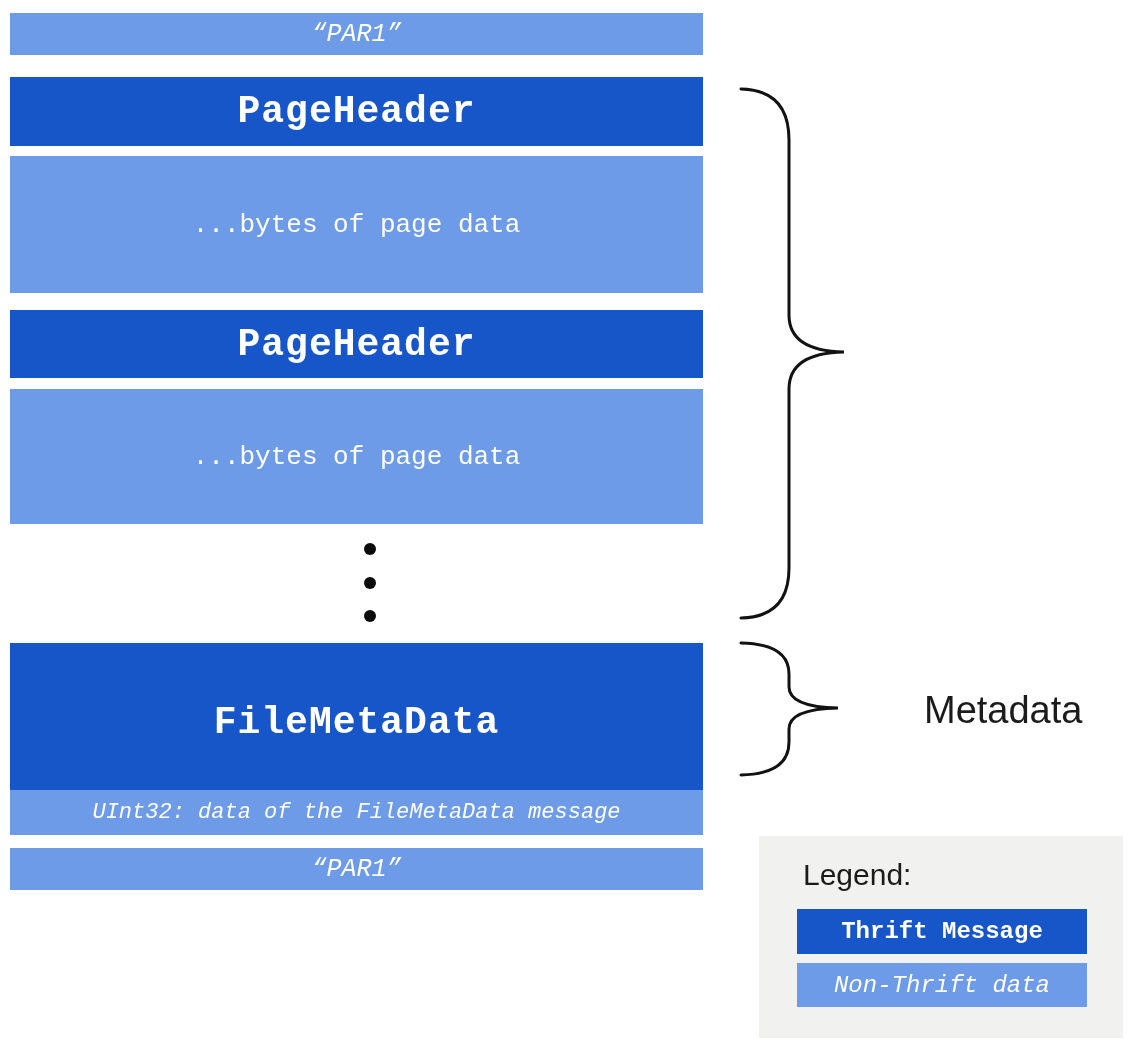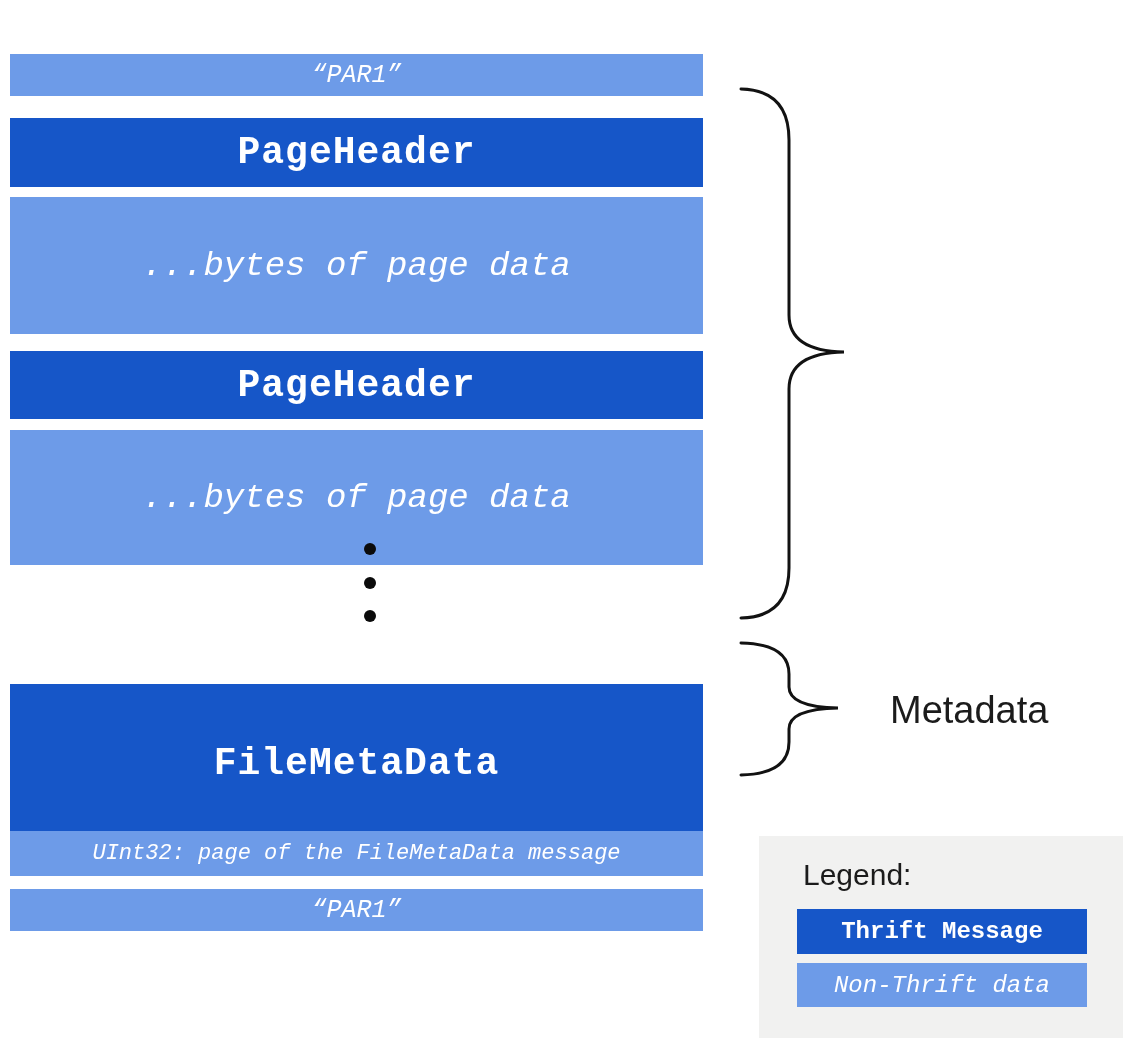--- a/index.html
+++ b/index.html
@@ -8,41 +8,40 @@
     width:1134px;height:1058px;
     background:#ffffff;
     overflow:hidden;
     font-family:"Liberation Sans", sans-serif;
   }
   
   .blk{
     position:absolute;left:10px;width:693px;
     display:flex;align-items:center;justify-content:center;
     box-sizing:border-box;
-    margin-top:41px;
   }
   .blk.light{background:var(--non-thrift-blue,#6D9BE8);}
   .blk.dark{background:var(--thrift-blue,#1656C8);}
   .blk-magic-top{top:13px;height:42px;}
   .blk-ph1{top:77px;height:69px;}
   .blk-pd1{top:156px;height:137px;}
   .blk-ph2{top:310px;height:68px;}
   .blk-pd2{top:389px;height:135px;}
   .blk-fmd{top:643px;height:158px;}
   .blk-size{top:790px;height:45px;}
   .blk-magic-bottom{top:848px;height:42px;}
 
   .t-mono{
     font-family:"Liberation Mono","DejaVu Sans Mono",monospace;
     color:var(--block-text,#FFFFFF);
     white-space:nowrap;
   }
   .t-thrift{font-weight:bold;font-size:38px;letter-spacing:1px;}
   .t-par{font-style:italic;font-size:25px;}
-  .t-bytes{font-style:italic;font-size:34px;}
+  .t-bytes{font-size:26px;}
   .t-size{font-style:italic;font-size:22px;}
 
   
   .dot{
     position:absolute;left:364px;width:12px;height:12px;
     border-radius:50%;background:#0b0b0b;
   }
   .dot1{top:543px;}.dot2{top:577px;}.dot3{top:610px;}
 
   
@@ -55,21 +54,21 @@
   }
 
   
   .side-label{
     position:absolute;left:890px;
     font-size:38px;line-height:38px;
     color:var(--label-text,#1B1B1B);
     white-space:nowrap;
   }
   .lbl-data{top:327px;}
-  .lbl-meta{top:691px;}
+  .lbl-meta{top:691px;margin-left:34px;}
 
   
   .legend{
     position:absolute;left:739px;top:836px;width:364px;height:202px;
     background:var(--legend-background,#F1F1F0);
     margin-left:20px;
   }
   .legend-title{
     position:absolute;left:44px;top:22px;
     font-size:30px;line-height:34px;
@@ -111,21 +110,21 @@
 
   <div class="dot dot1"></div>
   <div class="dot dot2"></div>
   <div class="dot dot3"></div>
 
   <div class="blk dark blk-fmd">
     <span class="t-mono t-thrift">FileMetaData</span>
   </div>
 
   <div class="blk light blk-size">
-    <span class="t-mono t-size">UInt32: page of the FileMetaData message</span>
+    <span class="t-mono t-size">UInt32: data of the FileMetaData message</span>
   </div>
 
   <div class="blk light blk-magic-bottom">
     <span class="t-mono t-par">“PAR1”</span>
   </div>
 
   <svg class="braces" viewBox="0 0 1134 1058">
     <path d="M 741 89
          Q 789 90 789 140
          L 789 315

